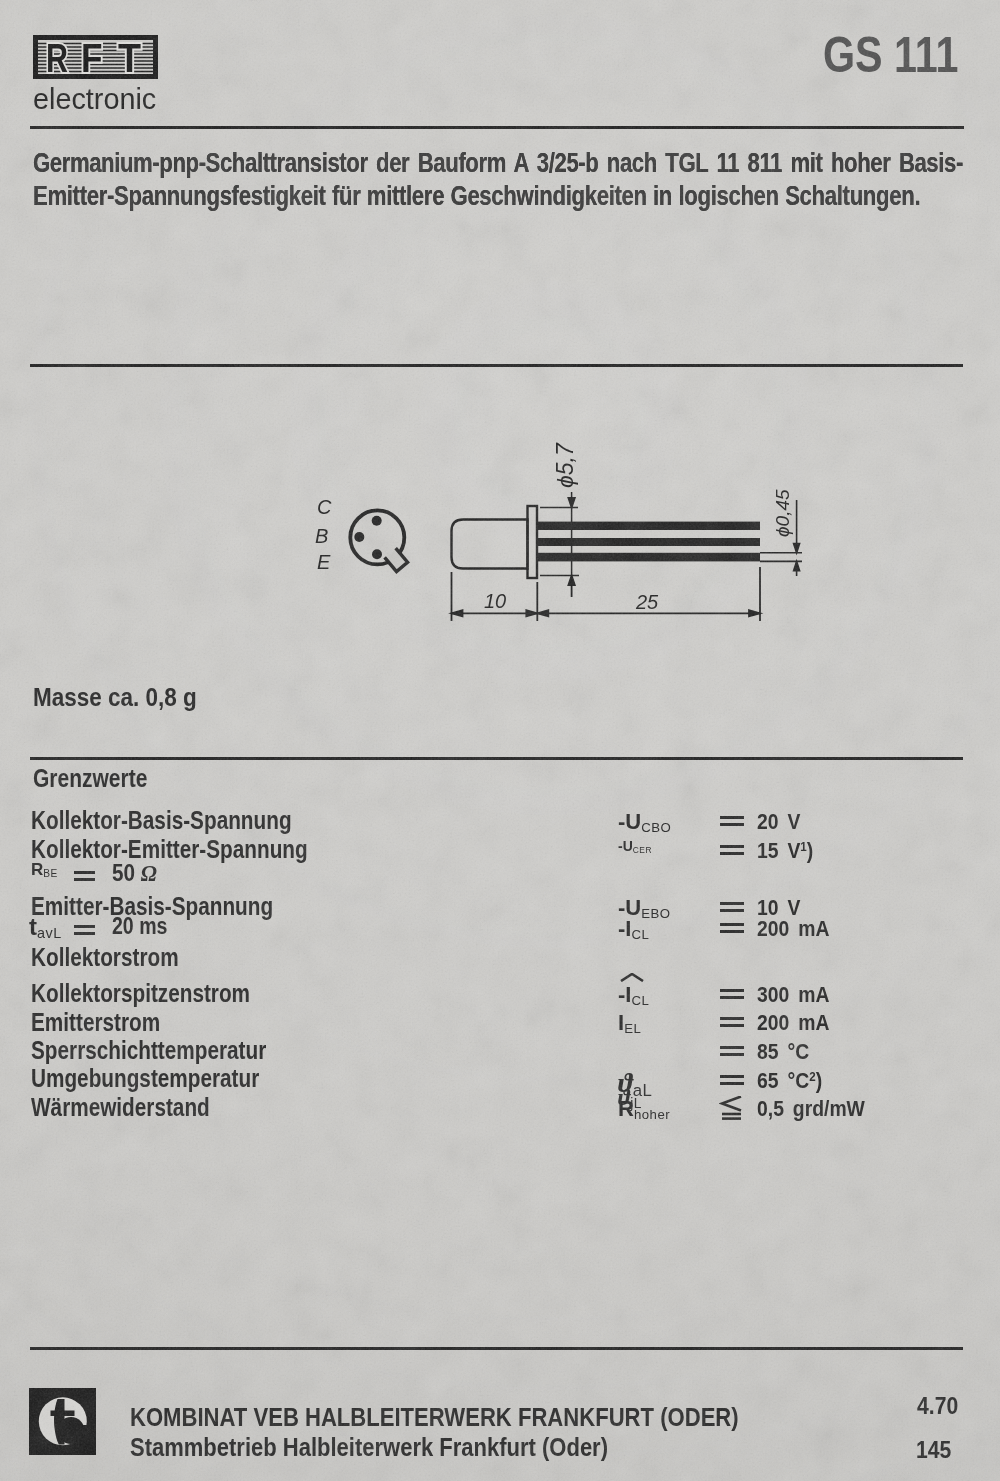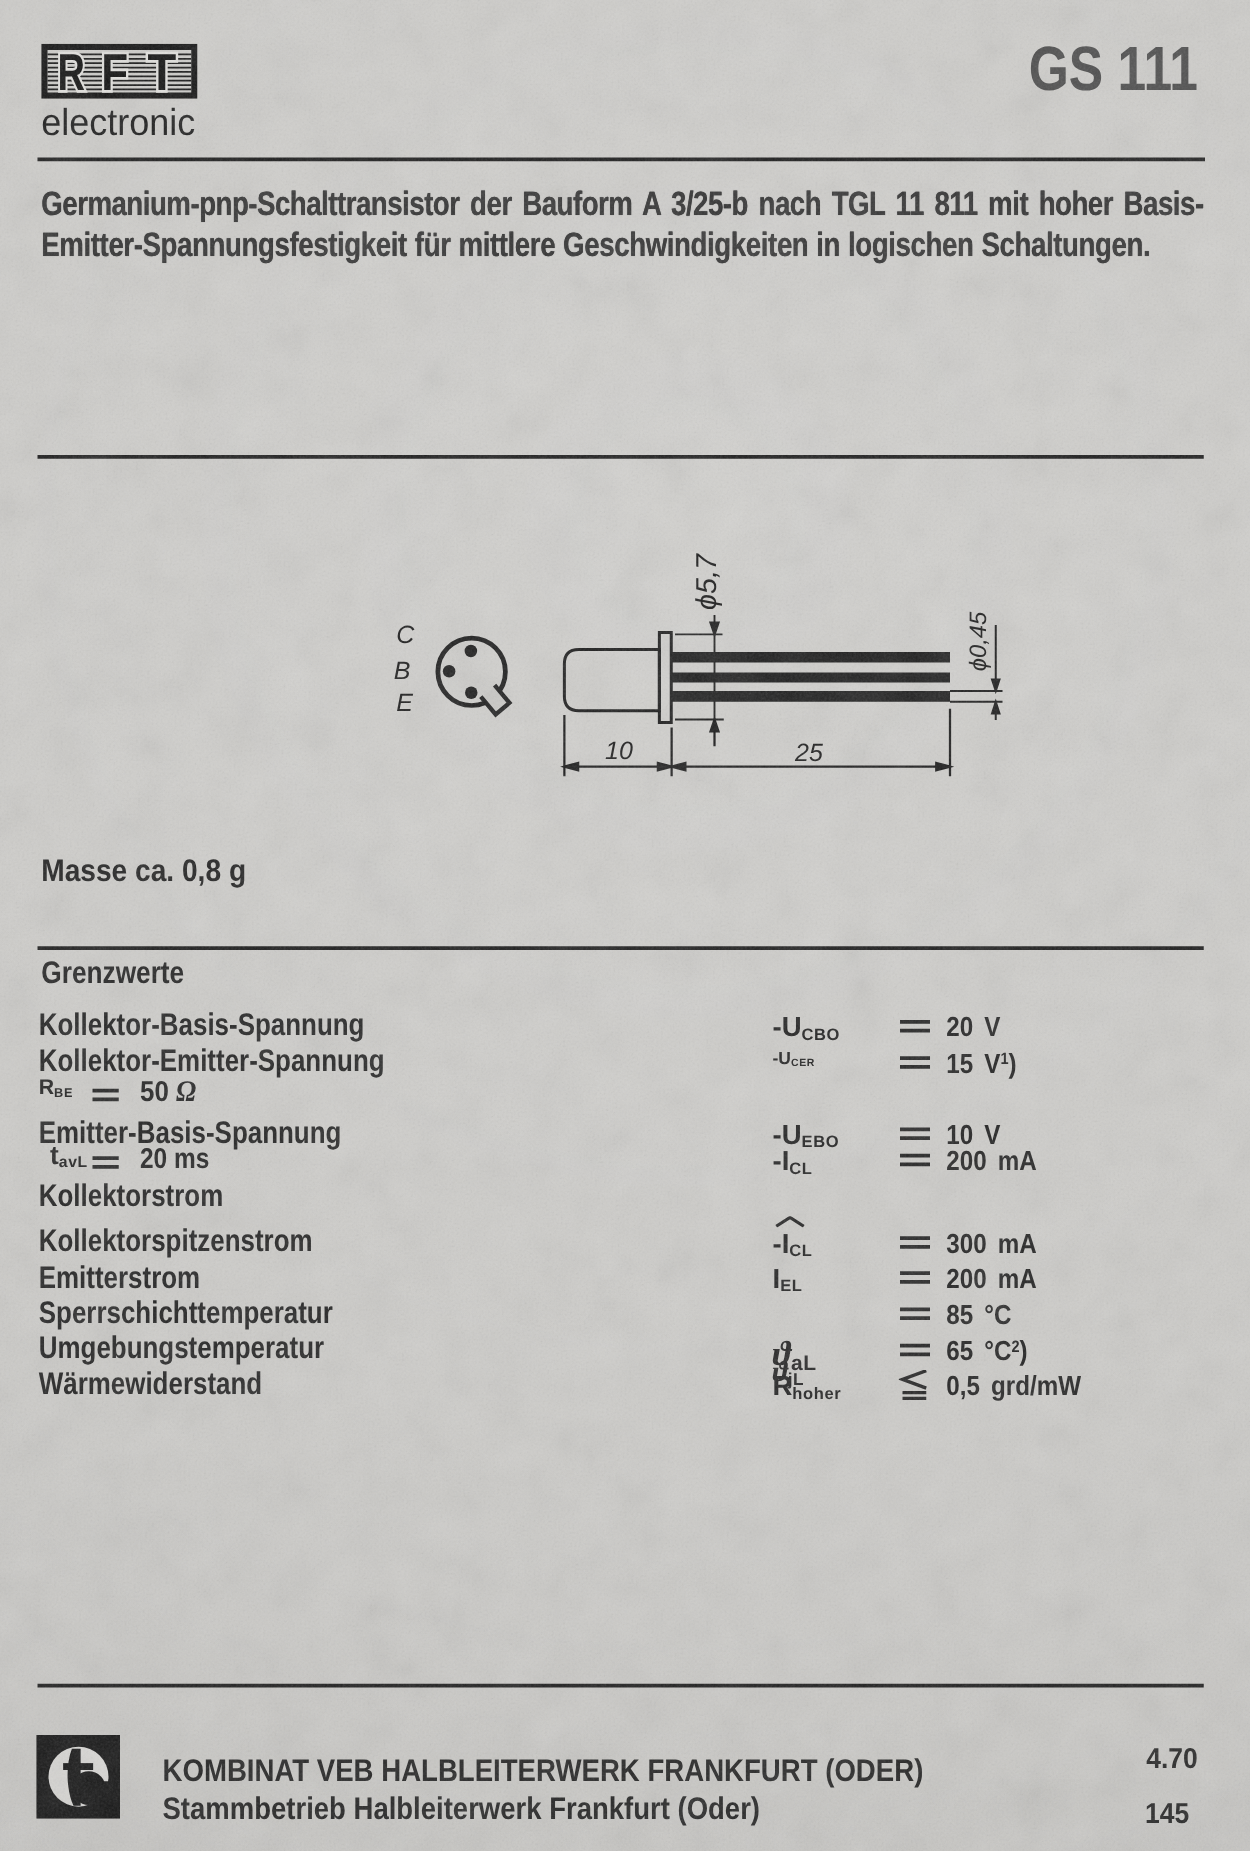--- a/index.html
+++ b/index.html
@@ -2,21 +2,21 @@
 <html><head>
 <meta charset="utf-8">
 <style>
   html,body{margin:0;padding:0;}
   body{width:1000px;height:1481px;overflow:hidden;}
   #page{position:relative;width:1000px;height:1481px;background:#cdccc9;
         font-family:"Liberation Sans",sans-serif;color:#222;}
   .abs{position:absolute;}
   .t{position:absolute;transform-origin:0 0;font-weight:bold;white-space:nowrap;color:#242424;}
   .rule{position:absolute;background:#1c1c1c;height:3px;}
-  sub.s{font-size:0.6em;vertical-align:-0.22em;font-weight:bold;letter-spacing:0.5px;}
+  sub.s{font-size:0.6em;vertical-align:-0.22em;font-weight:normal;letter-spacing:0.5px;}
   sup.s{font-size:0.6em;vertical-align:0.5em;font-weight:bold;}
   .eq{position:absolute;width:24px;height:4.2px;border-top:3.4px solid #242424;border-bottom:3.4px solid #242424;}
 </style>
 </head>
 <body>
 <div id="page">
 
 <div class="abs" style="left:0;top:0;width:1000px;height:1481px;background:radial-gradient(130% 90% at 55% 28%, rgba(255,255,255,0.10) 0%, rgba(255,255,255,0.0) 55%, rgba(0,0,0,0.045) 100%);"></div>
 
 <svg class="abs" style="left:0;top:0;z-index:5;pointer-events:none" width="1000" height="1481">
@@ -160,21 +160,21 @@
 
   <span class="t" style="left:31px;top:860px;font-size:17px">R<sub class="s">BE</sub></span>
   <span class="eq" style="left:74px;top:871px;width:21px"></span>
   <span class="t" style="left:112px;top:860px;font-size:23px;transform:scaleX(0.9)">50 <i style="font-family:'Liberation Serif';font-size:24px">Ω</i></span>
 
   <span class="t" style="left:31px;top:892px;font-size:25px;transform:scaleX(0.83)">Emitter-Basis-Spannung</span>
   <span class="t" style="left:618px;top:895px;font-size:22px">-U<sub class="s">EBO</sub></span>
   <span class="eq" style="left:720px;top:902px"></span>
   <span class="t" style="left:757px;top:895px;font-size:22px;word-spacing:4px;transform:scaleX(0.88)">10 V</span>
 
-  <span class="t" style="left:40px;top:913px;font-size:21px">t<sub class="s">avL</sub></span>
+  <span class="t" style="left:29px;top:913px;font-size:24px">t<sub class="s">avL</sub></span>
   <span class="eq" style="left:74px;top:925px;width:21px"></span>
   <span class="t" style="left:112px;top:913px;font-size:23px;transform:scaleX(0.85)">20 ms</span>
   <span class="t" style="left:618px;top:916px;font-size:22px">-I<sub class="s">CL</sub></span>
   <span class="eq" style="left:720px;top:923px"></span>
   <span class="t" style="left:757px;top:916px;font-size:22px;word-spacing:4px;transform:scaleX(0.88)">200 mA</span>
 
   <span class="t" style="left:31px;top:943px;font-size:25px;transform:scaleX(0.83)">Kollektorstrom</span>
 
   <span class="t" style="left:31px;top:979px;font-size:25px;transform:scaleX(0.83)">Kollektorspitzenstrom</span>
   <span class="t" style="left:618px;top:982px;font-size:22px"><svg style="position:absolute;left:2px;top:-9px" width="24" height="9" viewBox="0 0 24 9">

